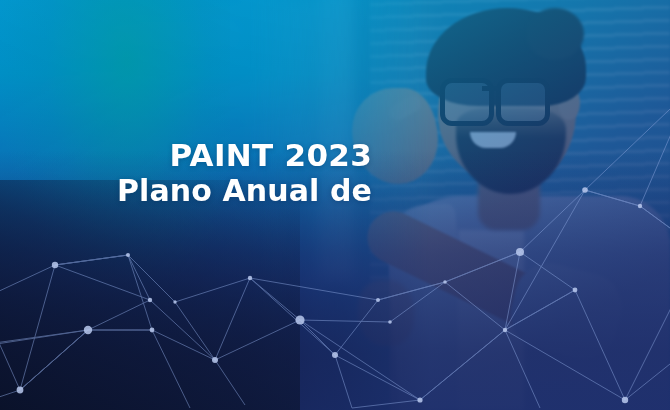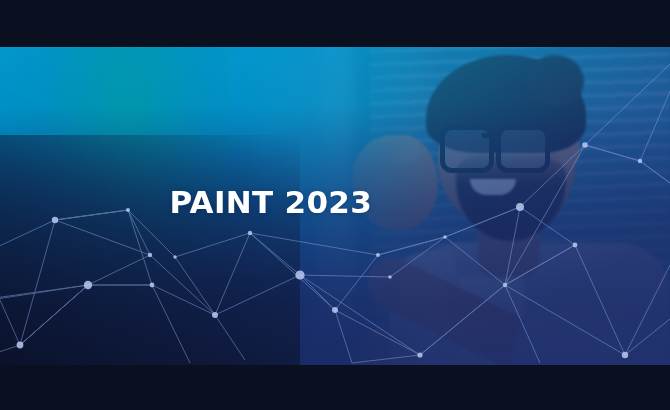--- a/index.html
+++ b/index.html
@@ -3,25 +3,24 @@
 <meta charset="utf-8">
 <style>
   html, body {
     margin: 0;
     padding: 0;
     background: #0a1020;
   }
   .banner {
     position: relative;
     width: 670px;
-    height: 318px;
+    height: 410px;
     overflow: hidden;
     font-family: "DejaVu Sans", "Liberation Sans", sans-serif;
     background: #0d6fa0;
-    margin-top: 47px;
   }
 
   
   .photo {
     position: absolute;
     inset: 0;
     background: #1b6f93;
   }
   
   .photo .shelf-wall {
@@ -425,15 +424,16 @@
       <circle cx="585" cy="190" r="2.8"></circle>
       <circle cx="640" cy="206" r="2.2"></circle>
       <circle cx="625" cy="400" r="3.2"></circle>
       <circle cx="420" cy="400" r="2.6"></circle>
       <circle cx="690" cy="250" r="2.0"></circle>
     </g>
   </svg>
 
   <div class="headline">
     <span class="l1">PAINT 2023</span>
+    <span class="l2">Plano Anual de</span>
   </div>
 
 </div>
 
 </body></html>

